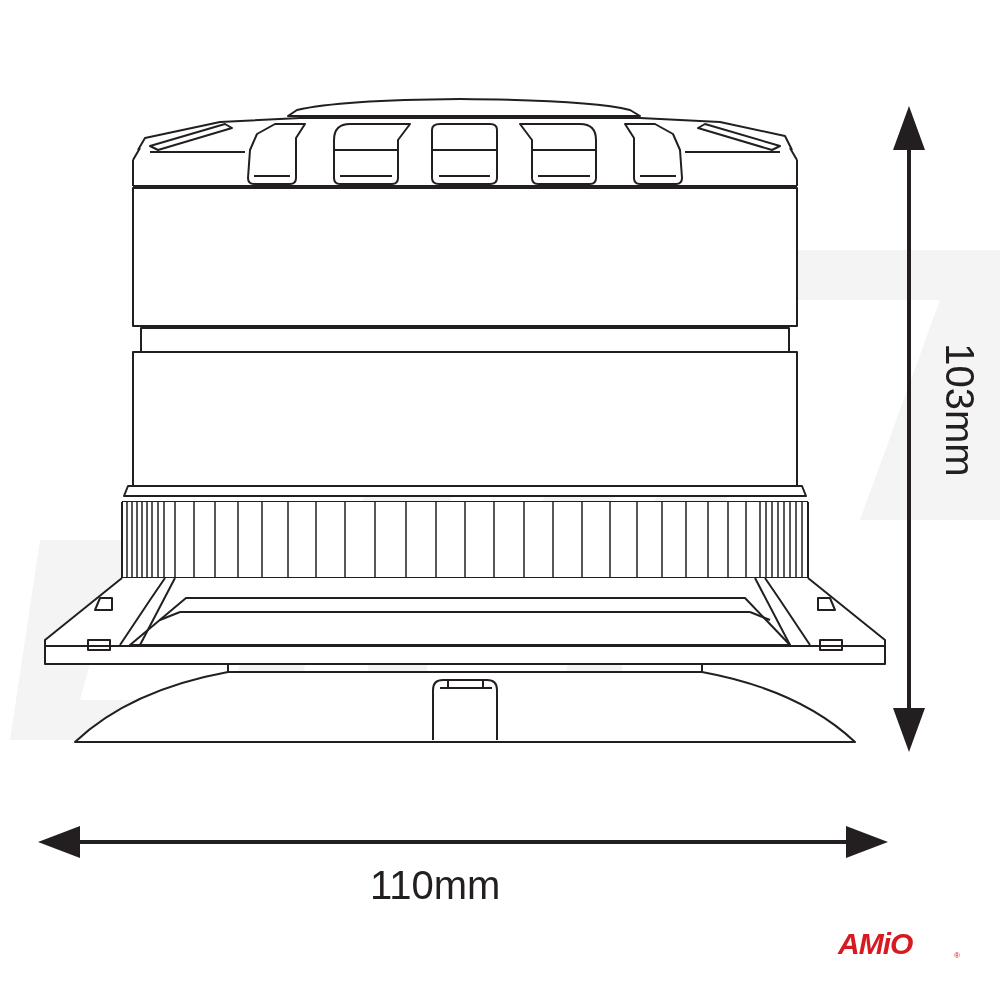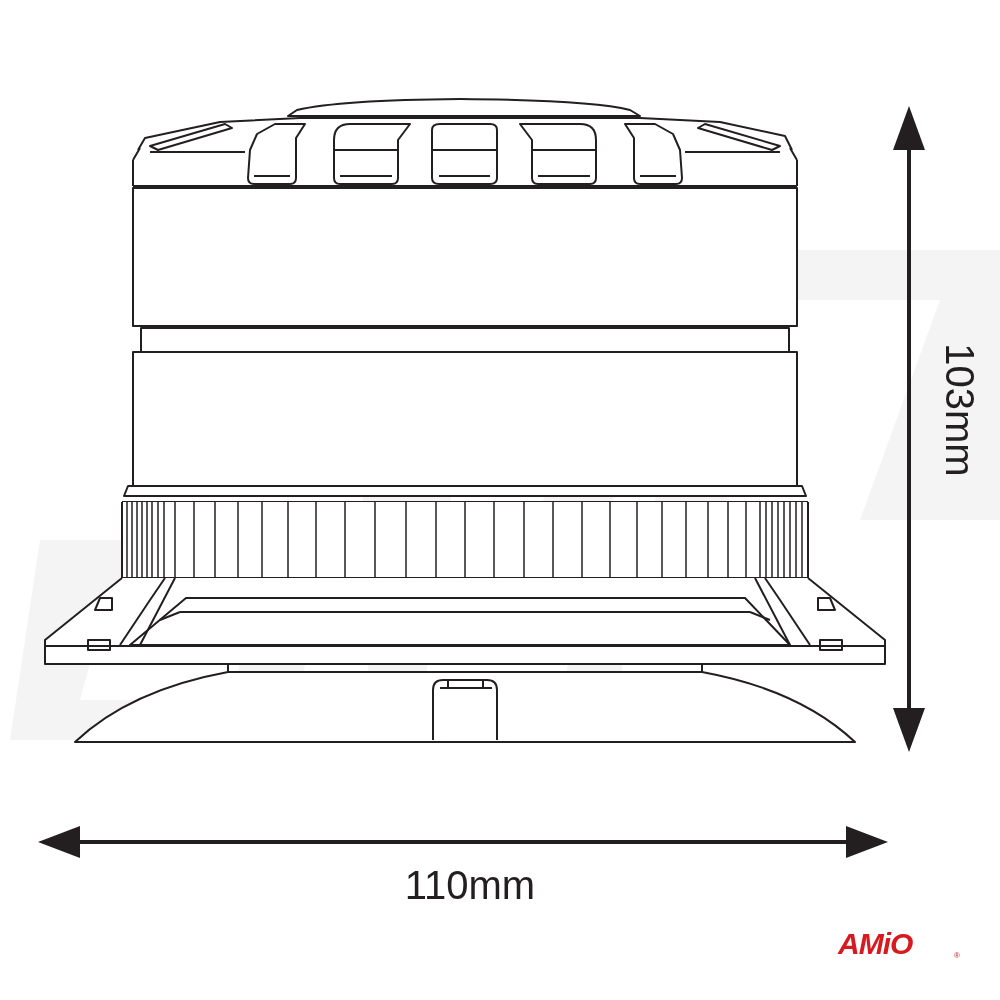--- a/index.html
+++ b/index.html
@@ -5,21 +5,21 @@
   html, body { margin: 0; padding: 0; background: #ffffff; }
   body { width: 1000px; height: 1000px; position: relative; overflow: hidden; }
   #stage { position: absolute; left: 0; top: 0; width: 1000px; height: 1000px; }
   .dim-label {
     position: absolute;
     font-family: "Liberation Sans", "DejaVu Sans", sans-serif;
     font-weight: 300;
     color: #231f20;
     letter-spacing: 0px;
   }
-  #width-label { left: 370px; top: 860px; width: 200px; text-align: center; font-size: 40px; line-height: 50px; }
+  #width-label { left: 370px; top: 860px; width: 200px; font-size: 40px; line-height: 50px; }
   #height-label {
     left: 870px; top: 385px; width: 180px; text-align: center; font-size: 40px; line-height: 50px;
     transform: rotate(90deg); transform-origin: 50% 50%;
   }
   #brand-logo {
     position: absolute; left: 836px; top: 926px; width: 130px; height: 36px;
   }
 </style>
 </head>
 <body>

